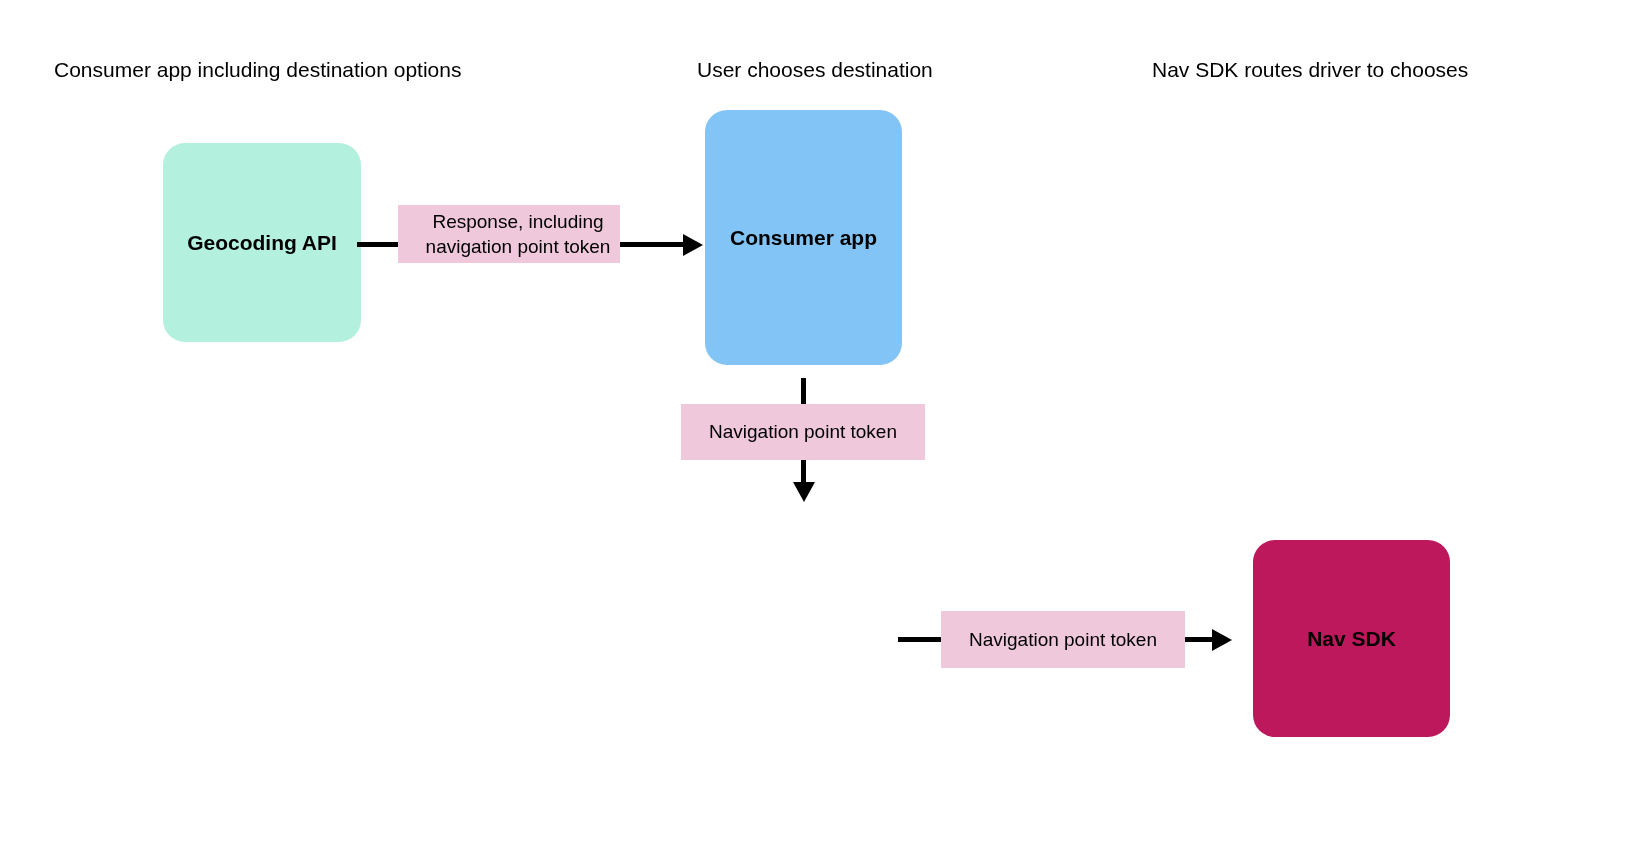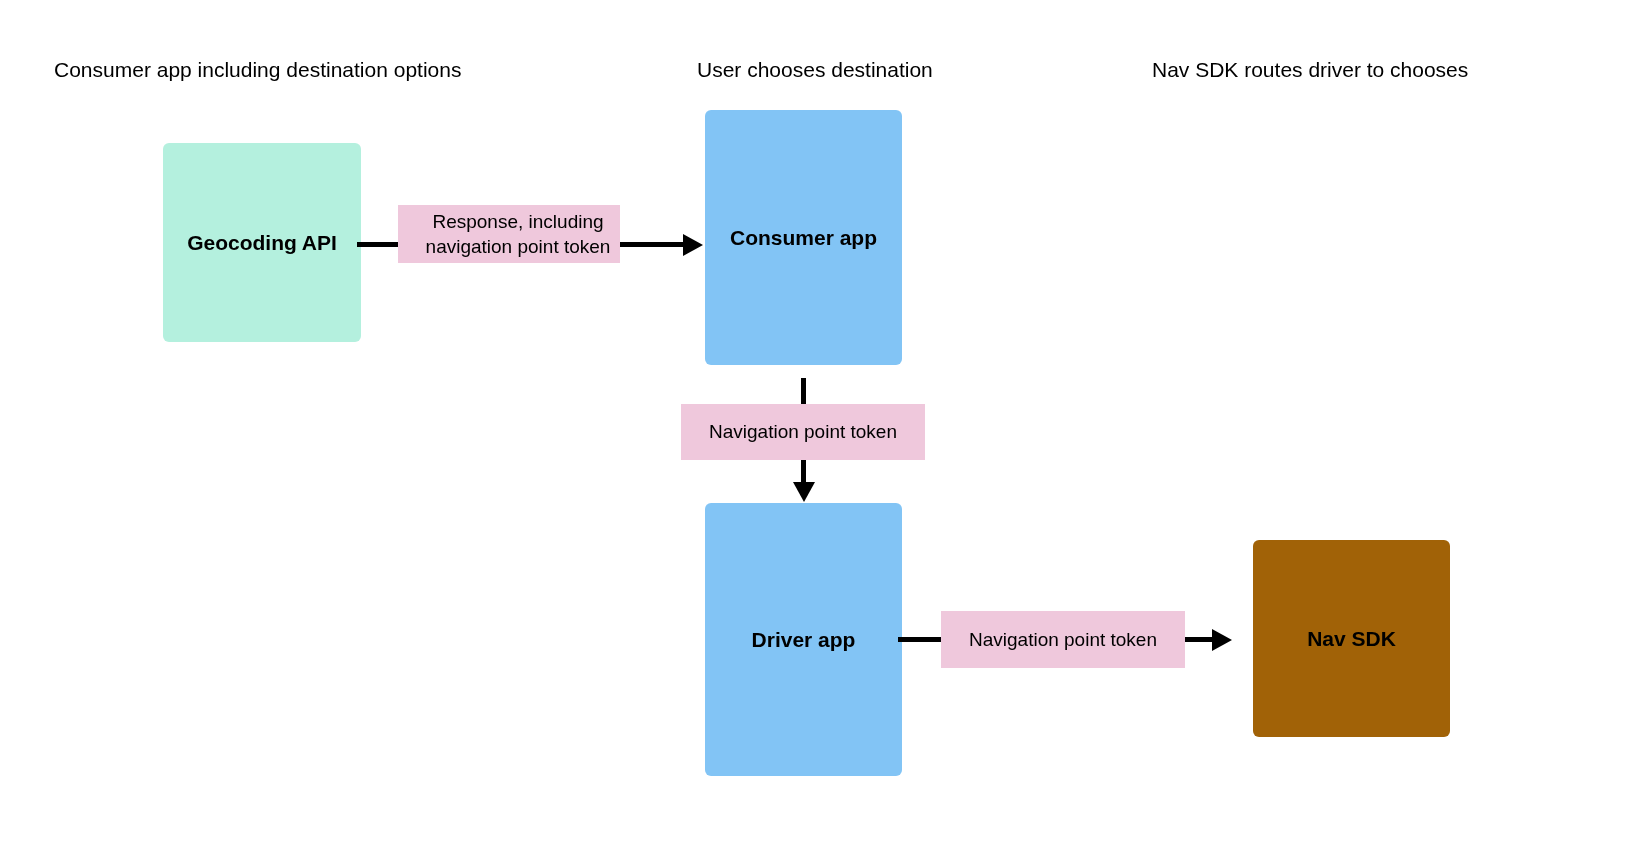--- a/index.html
+++ b/index.html
@@ -31,21 +31,21 @@
   #header-consumer { left: 54px;  top: 57px; }
   #header-user     { left: 669px; top: 57px; margin-left: 28px; }
   #header-navsdk   { left: 1152px; top: 57px; }
 
   
   .node {
     position: absolute;
     display: flex;
     align-items: center;
     justify-content: center;
-    border-radius: 6px;
+    border-radius: 22px;
     box-sizing: border-box;
   }
   .node-label {
     font-size: 21px;
     font-weight: 700;
     color: #000000;
     text-align: center;
     line-height: 1.2;
     white-space: nowrap;
   }
@@ -61,21 +61,21 @@
     background: #82c4f5;
   }
   #node-driver-app {
     left: 705px; top: 503px;
     width: 197px; height: 273px;
     background: #82c4f5;
   }
   #node-nav-sdk {
     left: 1253px; top: 540px;
     width: 197px; height: 197px;
-    background: #a16207;
+    background: #be185d;
   }
 
   
   .edge-label {
     position: absolute;
     background: #efc8dc;
     display: flex;
     align-items: center;
     justify-content: center;
     box-sizing: border-box;
@@ -162,23 +162,20 @@
   <div class="col-header" id="header-navsdk">Nav SDK routes driver to chooses</div>
 
   <div class="node" id="node-geocoding">
     <span class="node-label">Geocoding API</span>
   </div>
 
   <div class="node" id="node-consumer-app">
     <span class="node-label">Consumer app</span>
   </div>
 
-  <div class="node" id="node-driver-app">
-    <span class="node-label">Driver app</span>
-  </div>
 
   <div class="node" id="node-nav-sdk">
     <span class="node-label">Nav SDK</span>
   </div>
 
   <div class="line-h" id="conn-geo-label"></div>
   <div class="line-h" id="conn-label-consumer"></div>
   <div class="arrow-right" id="arrow-to-consumer"></div>
   <div class="edge-label" id="label-response">
     <span>Response, including navigation point token</span>

